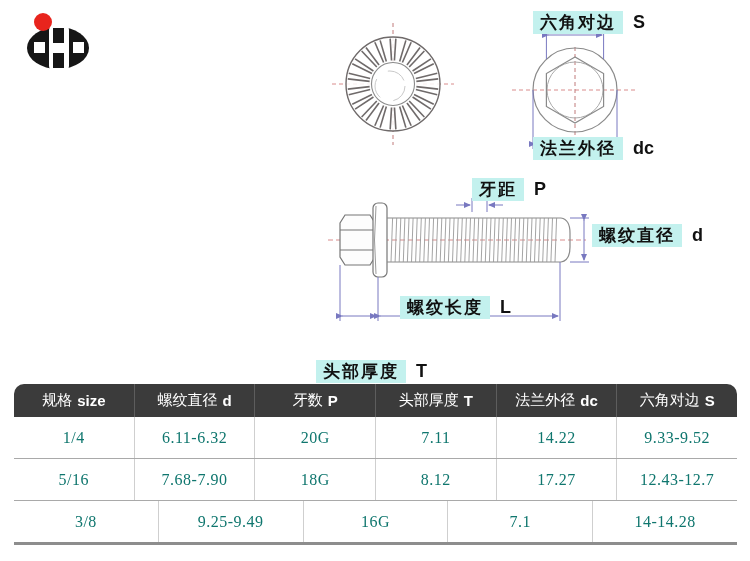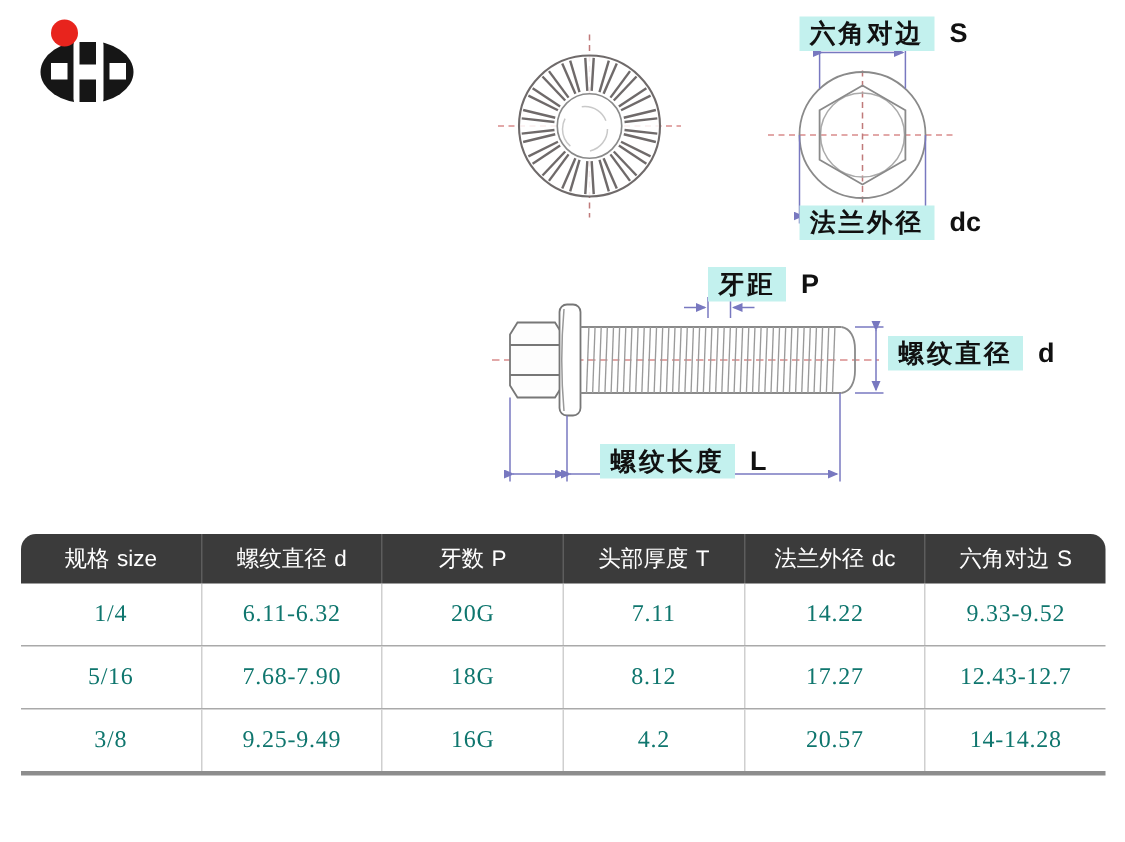--- a/index.html
+++ b/index.html
@@ -14,32 +14,32 @@
     padding:2px 7px;letter-spacing:2px;
   }
   .callout .sym{
     color:#111;font-weight:bold;font-size:18px;margin-left:10px;
     font-family:"Liberation Sans",sans-serif;
   }
   
   svg{position:absolute;overflow:visible;}
   
   .spec-table{
-    position:absolute;left:14px;top:356px;width:723px;
+    position:absolute;left:14px;top:384px;width:723px;
     border-collapse:separate;border-spacing:0;
   }
   .spec-head{
     display:flex;background:#3b3b3b;border-radius:10px 10px 0 0;height:33px;
   }
   .spec-head .hcell{
     flex:1;display:flex;align-items:center;justify-content:center;
     color:#fff;font-size:15px;border-right:1px solid #5d5d5d;
   }
   .spec-head .hcell:last-child{border-right:none;}
-  .spec-head .hsym{font-weight:normal;margin-left:5px;font-size:15px;}
+  .spec-head .hsym{font-weight:bold;margin-left:5px;font-size:15px;}
   .spec-body .brow{
     display:flex;height:41px;border-bottom:1px solid #a9a9a9;
   }
   .spec-body .brow:last-child{border-bottom:3px solid #8d8d8d;}
   .spec-body .bcell{
     flex:1;display:flex;align-items:center;justify-content:center;
     font-family:"Liberation Serif",serif;font-size:16px;color:#0f766e;
     border-right:1px solid #cfcfcf;letter-spacing:0.5px;
   }
   .spec-body .bcell:last-child{border-right:none;}
@@ -281,18 +281,17 @@
       <div class="bcell">7.68-7.90</div>
       <div class="bcell">18G</div>
       <div class="bcell">8.12</div>
       <div class="bcell">17.27</div>
       <div class="bcell">12.43-12.7</div>
     </div>
     <div class="brow">
       <div class="bcell">3/8</div>
       <div class="bcell">9.25-9.49</div>
       <div class="bcell">16G</div>
-      <div class="bcell">4.2</div>
-      <div class="bcell">20.57</div>
+      <div class="bcell">7.1</div>
       <div class="bcell">14-14.28</div>
     </div>
   </div>
 </div>
 
 </body></html>

